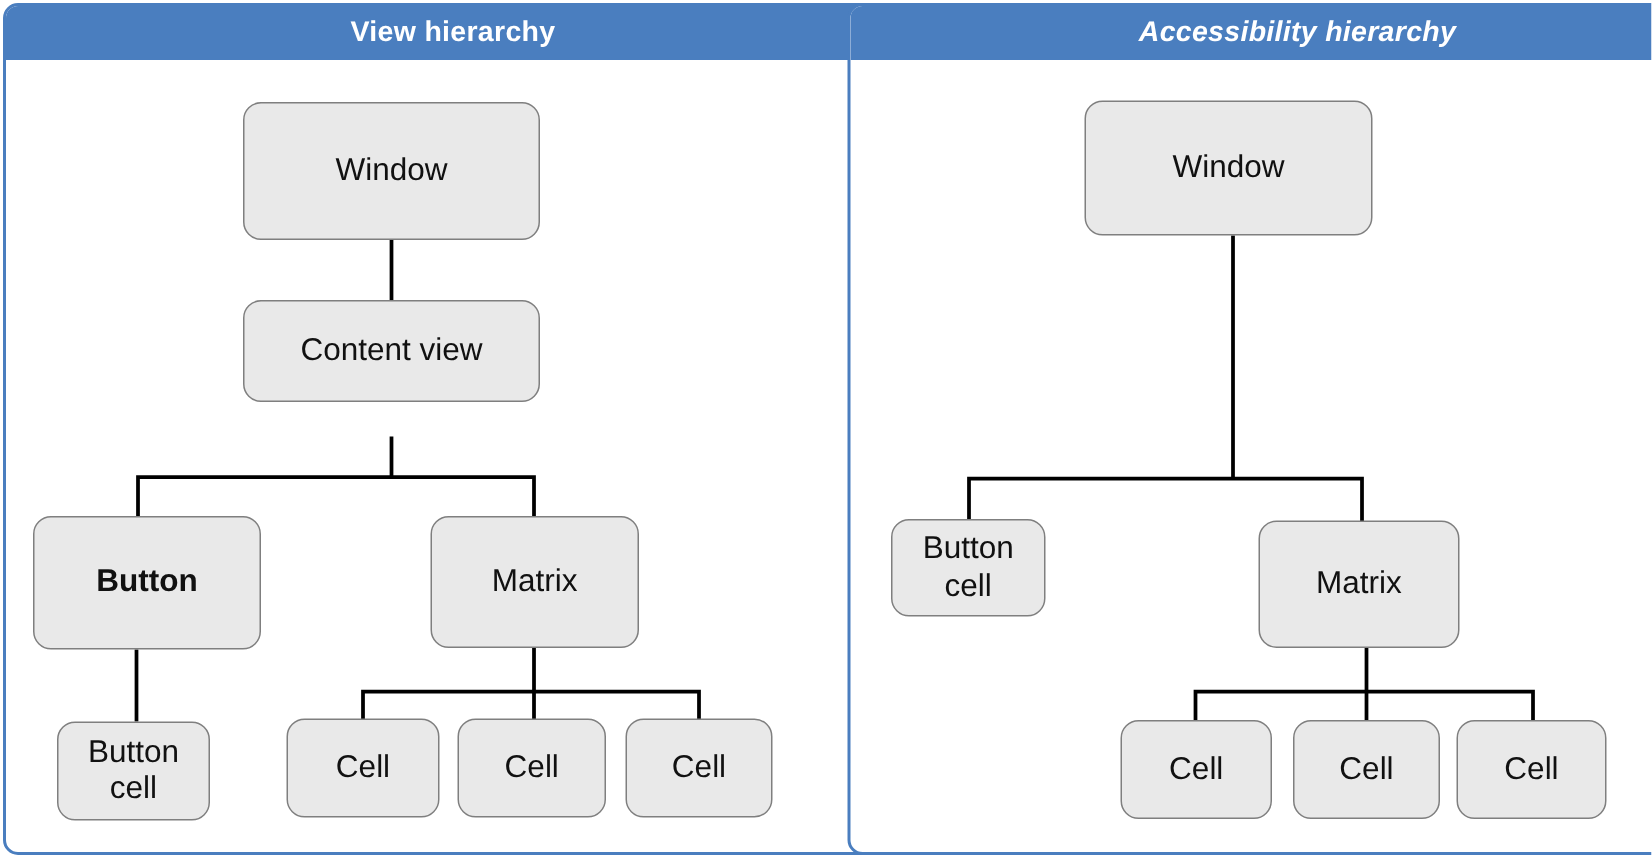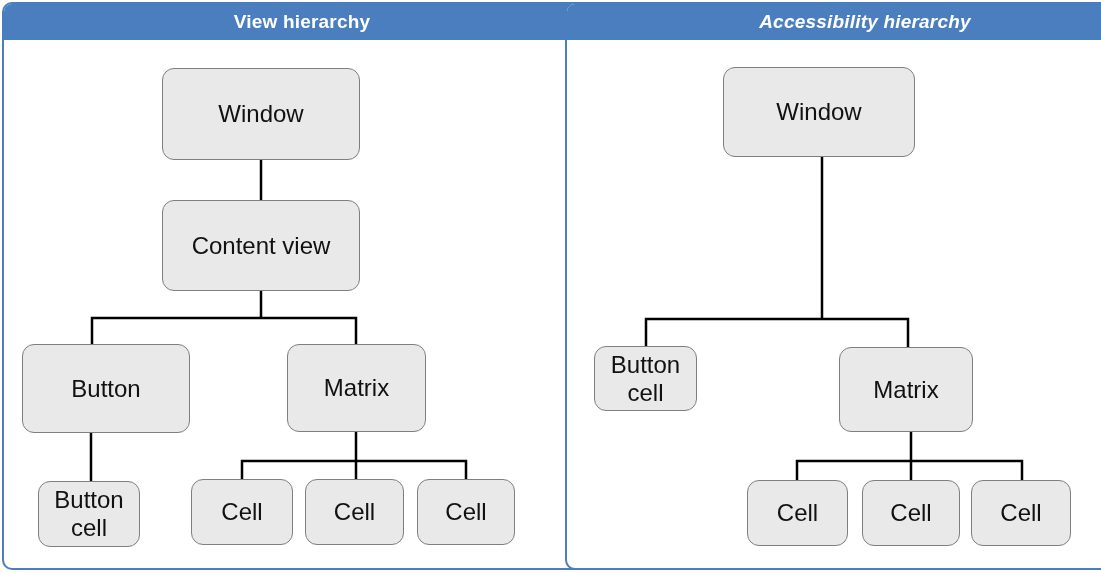--- a/index.html
+++ b/index.html
@@ -59,21 +59,21 @@
   .node{
     position:absolute;
     background:var(--node-fill);
     border:1.5px solid var(--node-border);
     border-radius:12px;
     display:flex;
     align-items:center;
     justify-content:center;
     text-align:center;
     color:var(--node-text);
-    font-size:24px;
+    font-size:21px;
     line-height:1.15;
     padding:2px 4px;
   }
 </style>
 </head>
 <body>
 
 <div class="canvas">
 
   <section class="panel" style="left:2px;">
@@ -95,24 +95,24 @@
     <path d="M91 433 L91 481"></path>
     <path d="M356 432 L356 480 M242 480 L242 461 L466 461 L466 480"></path>
 
     <path d="M822 157 L822 319 M646 347 L646 319 L908 319 L908 348"></path>
     <path d="M911 432 L911 480 M797 480 L797 461 L1022 461 L1022 480"></path>
   </svg>
 
   <div class="node" style="left:162px;top:68px;width:198px;height:92px;">
     <span>Window</span>
   </div>
-  <div class="node" style="left:162px;top:200px;width:198px;height:91px;align-items:center;">
+  <div class="node" style="left:162px;top:200px;width:198px;height:68px;align-items:center;">
     <span>Content view</span>
   </div>
-  <div class="node" style="left:22px;top:344px;width:168px;height:89px;">
+  <div class="node" style="left:22px;top:344px;width:152px;height:89px;font-weight:bold;">
     <span>Button</span>
   </div>
   <div class="node" style="left:287px;top:344px;width:139px;height:88px;">
     <span>Matrix</span>
   </div>
   <div class="node" style="left:38px;top:481px;width:102px;height:66px;">
     <span>Button cell</span>
   </div>
   <div class="node" style="left:191px;top:479px;width:102px;height:66px;">
     <span>Cell</span>

